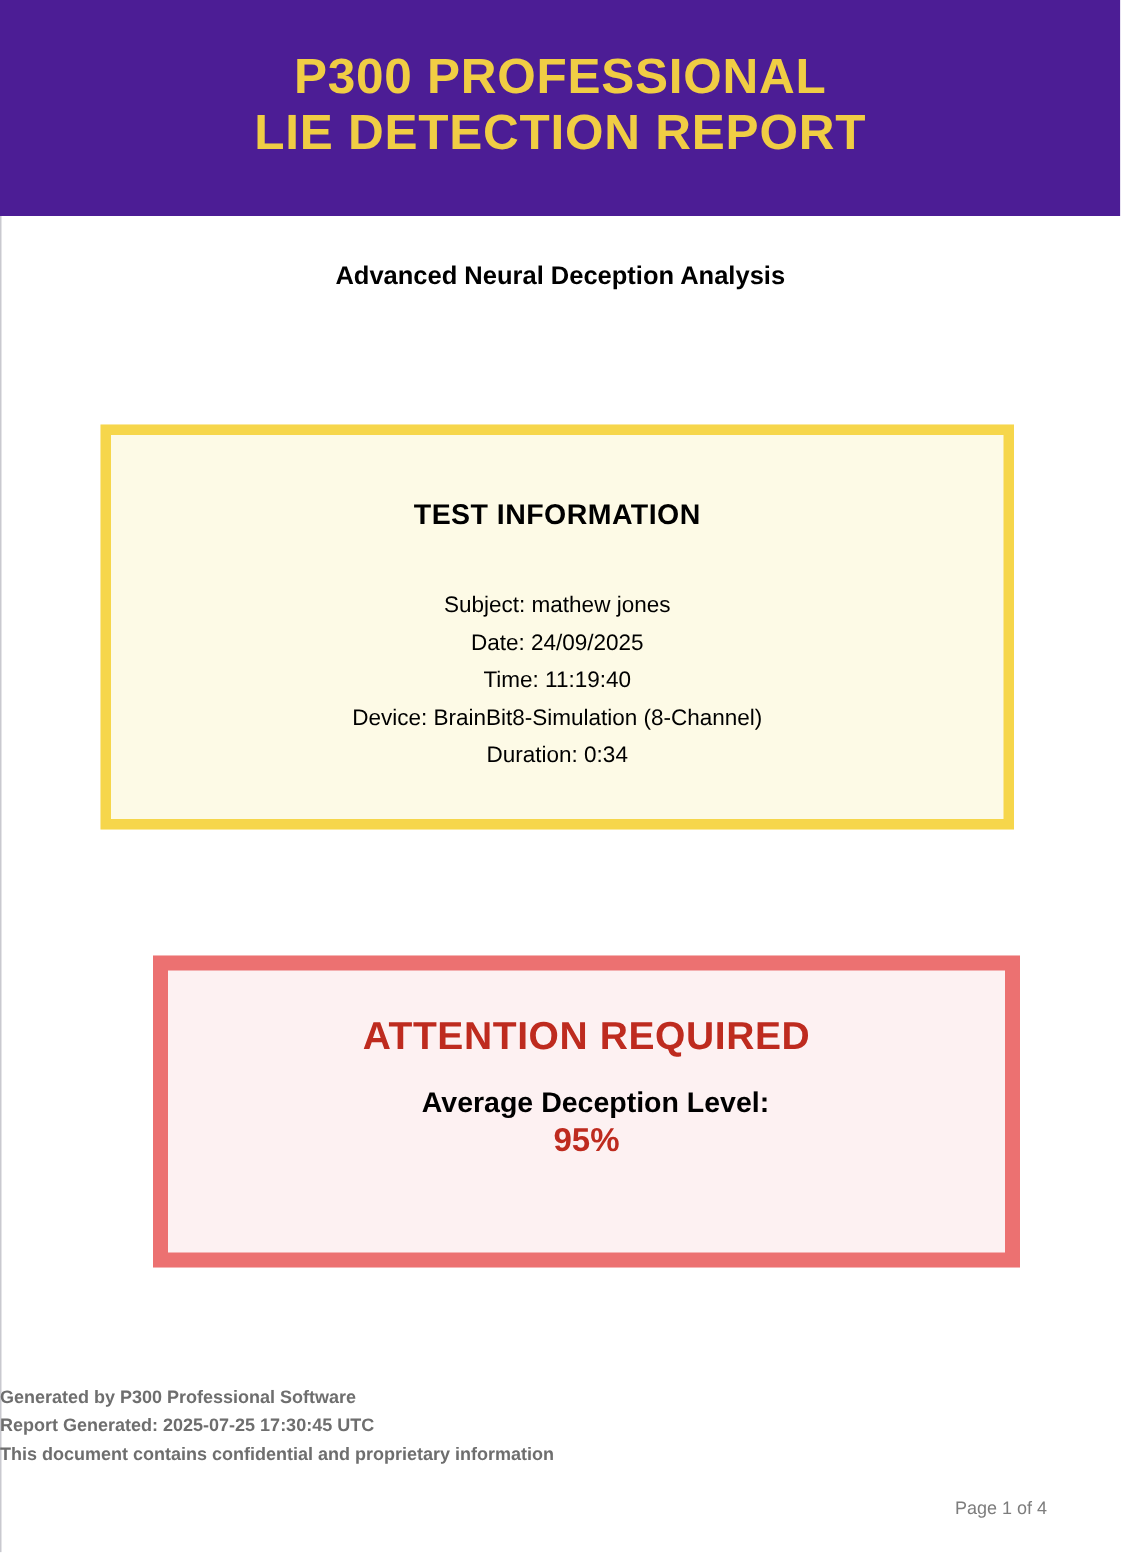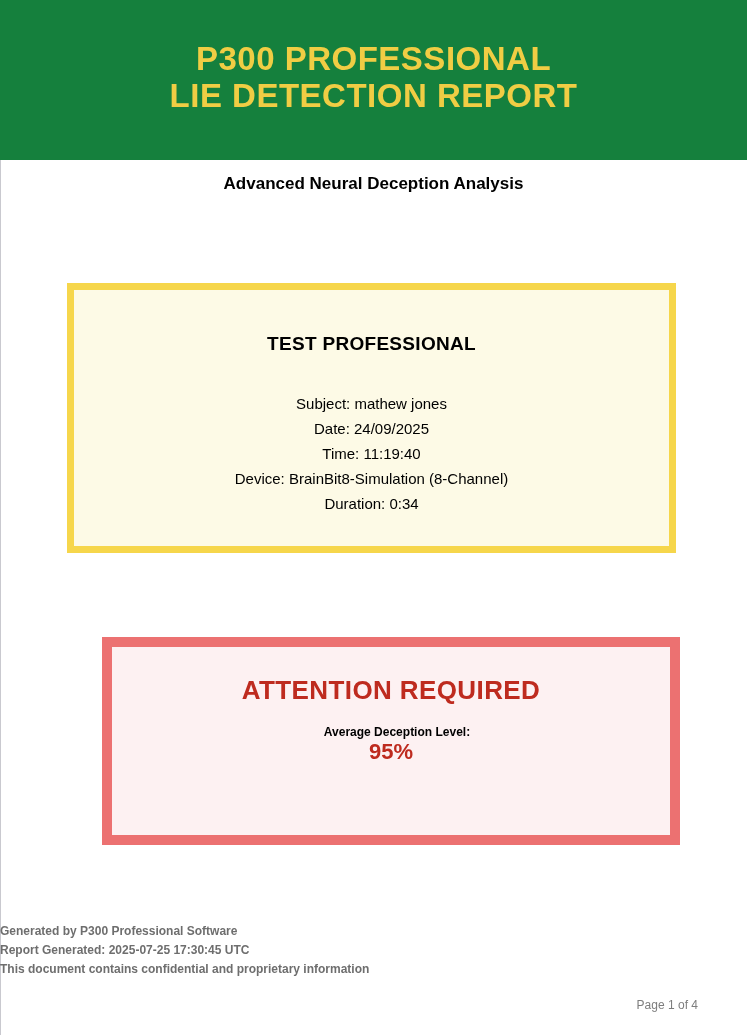--- a/index.html
+++ b/index.html
@@ -17,22 +17,22 @@
   }
   .edge-line {
     position: absolute;
     left: 0; top: 0;
     width: 1px; height: 100%;
     background: #c9c9cf;
   }
   .report-header {
     position: absolute;
     left: 0; top: 0;
-    width: 747px; height: 160px;
-    background: #15803d;
+    width: 747px; height: 144px;
+    background: #4c1d95;
     display: flex;
     flex-direction: column;
     align-items: center;
     justify-content: center;
     z-index: 2;
   }
   .report-title {
     color: #f0cd44;
     font-size: 33px;
     font-weight: 700;
@@ -85,21 +85,21 @@
   }
   .alert-title {
     margin-top: 28px;
     font-size: 26px;
     font-weight: 700;
     color: #be2b1f;
     letter-spacing: 0.4px;
   }
   .alert-label {
     margin-top: 19px;
-    font-size: 12px;
+    font-size: 19px;
     font-weight: 700;
     color: #000000;
     padding-left: 12px;
   }
   .alert-value {
     font-size: 22px;
     font-weight: 700;
     color: #be2b1f;
   }
   .report-footer {
@@ -131,21 +131,21 @@
   <div class="report-header">
     <div class="report-title">
       <div>P300 PROFESSIONAL</div>
       <div>LIE DETECTION REPORT</div>
     </div>
   </div>
 
   <div class="subtitle">Advanced Neural Deception Analysis</div>
 
   <div class="info-box">
-    <div class="info-box-title">TEST PROFESSIONAL</div>
+    <div class="info-box-title">TEST INFORMATION</div>
     <div class="info-lines">
         <div>Subject: mathew jones</div>
         <div>Date: 24/09/2025</div>
         <div>Time: 11:19:40</div>
         <div>Device: BrainBit8-Simulation (8-Channel)</div>
         <div>Duration: 0:34</div>
       </div>
   </div>
 
   <div class="alert-box">

